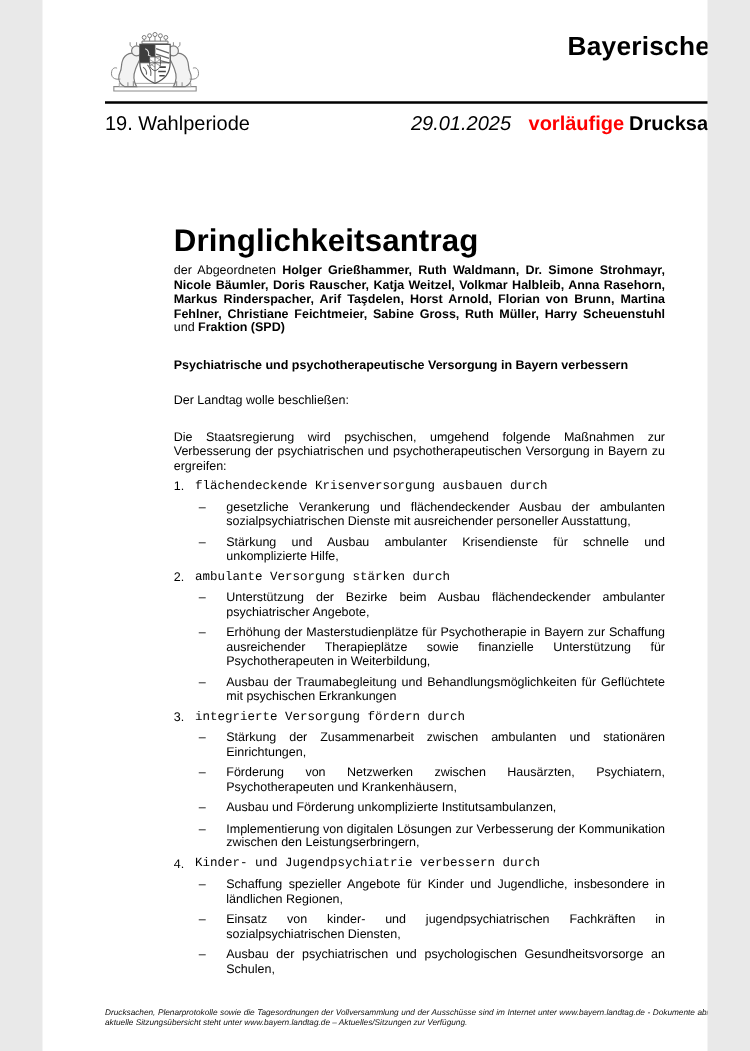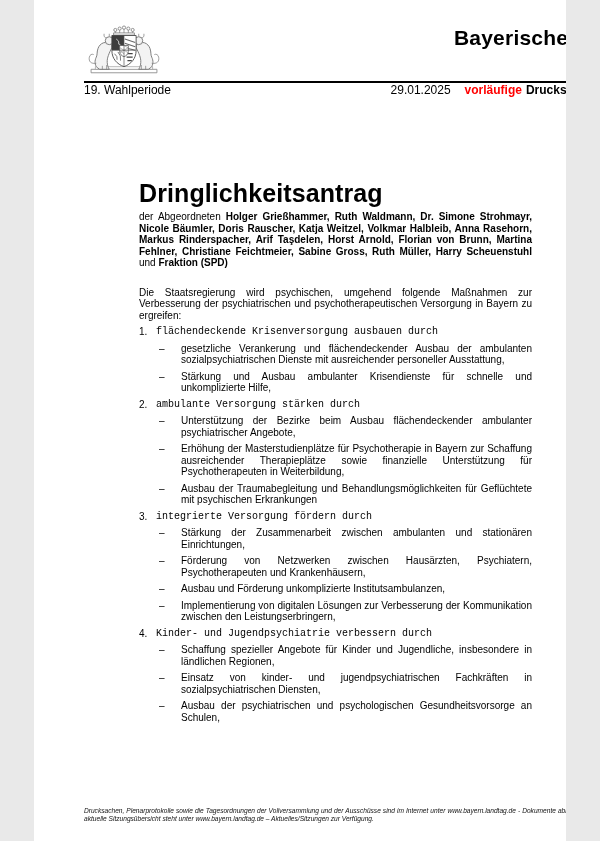--- a/index.html
+++ b/index.html
@@ -9,25 +9,25 @@
     font-family:"Liberation Sans","DejaVu Sans",sans-serif;
   }
   
   .logo { position:absolute; left:51px; top:21px; width:78px; height:55px; }
   .brand {
     position:absolute; left:420px; top:26px; width:142px;
     font-size:21px; font-weight:bold; line-height:23px; letter-spacing:0.2px;
   }
   .header-rule { position:absolute; left:50px; top:81px; width:510px; height:2px; background:#000; }
   .meta-row {
-    position:absolute; left:50px; top:84px; width:510px;
-    display:flex; justify-content:space-between; font-size:12px; line-height:12px;
+    position:absolute; left:50px; top:94px; width:510px;
+    display:flex; justify-content:space-between; font-size:16px; line-height:12px;
   }
   .meta-right { display:flex; }
-  .meta-right .date { margin-right:14px; }
+  .meta-right .date { margin-right:14px;font-style:italic; }
   .bold { font-weight:bold; }
   .red { color:#ff0000; }
   .meta-right .status { margin-right:4px; }
   
   .content {
     position:absolute; left:105px; top:182px; width:393px;
     font-size:10px; line-height:11.5px;
   }
   .content h1 {
     margin:0; font-size:25px; line-height:22px; font-weight:bold; letter-spacing:0.1px;
@@ -112,21 +112,23 @@
 
     <h1>Dringlichkeitsantrag</h1>
 
     <p class="names">
       <span>der Abgeordneten</span>
       <b>Holger Grießhammer, Ruth Waldmann, Dr. Simone Strohmayr, Nicole Bäumler, Doris Rauscher, Katja Weitzel, Volkmar Halbleib, Anna Rasehorn, Markus Rinderspacher, Arif Taşdelen, Horst Arnold, Florian von Brunn, Martina Fehlner, Christiane Feichtmeier, Sabine Gross, Ruth Müller, Harry Scheuenstuhl</b>
       <span>und</span>
       <b>Fraktion (SPD)</b>
     </p>
 
-
+    <p class="subject">Psychiatrische und psychotherapeutische Versorgung in Bayern verbessern</p>
+
+    <p class="resolve">Der Landtag wolle beschließen:</p>
 
     <p class="intro">Die Staatsregierung wird psychischen, umgehend folgende Maßnahmen zur Verbesserung der psychiatrischen und psychotherapeutischen Versorgung in Bayern zu ergreifen:</p>
 
     <section>
 
       <div class="li-num">
         <span class="n">1.</span>
         <div class="t">flächendeckende Krisenversorgung ausbauen durch</div>
       </div>
       <div class="li-sub">

